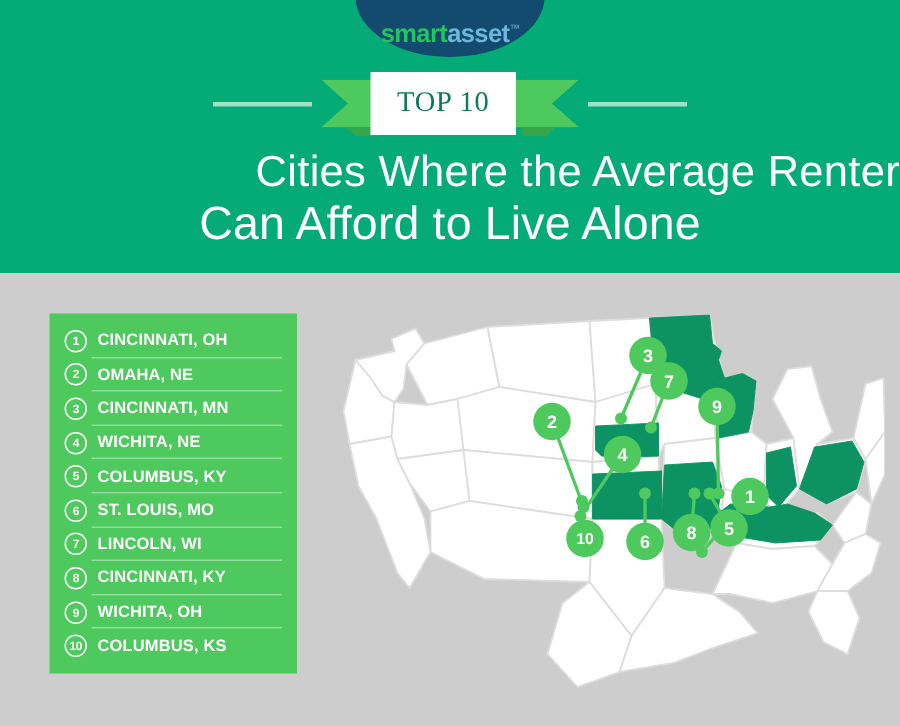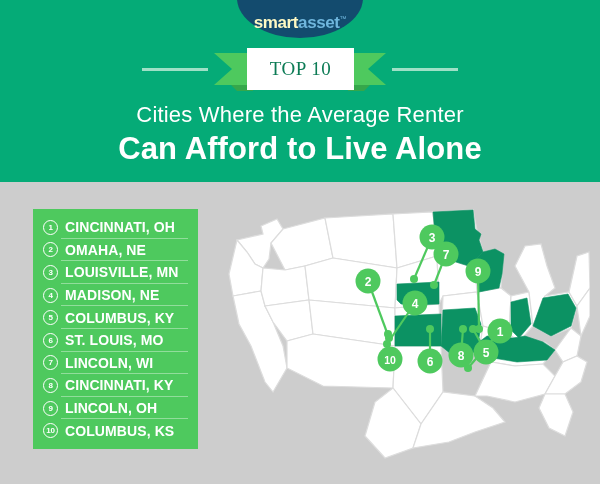--- a/index.html
+++ b/index.html
@@ -37,21 +37,21 @@
     padding-bottom: 7px;
     box-sizing: border-box;
   }
   #logo-text {
     font-size: 17px;
     font-weight: bold;
     letter-spacing: -0.4px;
     line-height: 1;
     white-space: nowrap;
   }
-  #logo-text .smart { color: #fef9c3; }
+  #logo-text .smart { color: #22c55e; }
   #logo-text .asset { color: #6fb6dd; }
   #logo-text .tm {
     color: #6fb6dd;
     font-size: 7px;
     vertical-align: super;
     font-weight: normal;
   }
 
   
   #ribbon {
@@ -87,21 +87,21 @@
     top: 37px;
     width: 22px; height: 6px;
     background: #35a74b;
   }
   #ribbon-fold-left  { left: 231px; clip-path: polygon(0 0, 100% 0, 100% 100%, 6px 100%); }
   #ribbon-fold-right { left: 348px; clip-path: polygon(0 0, 100% 0, 16px 100%, 0 100%); }
 
   #ribbon-panel {
     position: absolute;
     left: 247px; top: 0px;
-    width: 107px; height: 42px;
+    width: 97px; height: 42px;
     background: #ffffff;
     display: flex;
     align-items: center;
     justify-content: center;
   }
   #ribbon-label {
     font-family: "Liberation Serif", serif;
     font-size: 19px;
     color: #0c7b55;
     letter-spacing: 0.5px;
@@ -110,28 +110,29 @@
 
   
   #title-block {
     position: absolute;
     left: 0; top: 100px;
     width: 600px;
     text-align: center;
     color: #ffffff;
   }
   #title-line-1 {
-    font-size: 22px;
+    font-size: 29px;
     font-weight: normal;
     letter-spacing: 0.2px;
     line-height: 30px;
+    text-align: right;
   }
   #title-line-2 {
     font-size: 31px;
-    font-weight: bold;
+    font-weight: normal;
     letter-spacing: 0.1px;
     line-height: 38px;
   }
 
   
   #city-list {
     position: absolute;
     left: 33px; top: 209px;
     width: 165px; height: 240px;
     background: #4ec95e;
@@ -164,21 +165,21 @@
     font-weight: bold;
     display: flex;
     align-items: center;
     justify-content: center;
     box-sizing: border-box;
     letter-spacing: -0.3px;
   }
   .city-name {
     margin-left: 7px;
     color: #ffffff;
-    font-size: 14px;
+    font-size: 11px;
     font-weight: bold;
     letter-spacing: 0.1px;
     white-space: nowrap;
   }
 
   
   #map-area {
     position: absolute;
     left: 225px; top: 196px;
     width: 365px; height: 285px;
@@ -231,45 +232,45 @@
     <div class="city-row">
       <div class="rank-badge">1</div>
       <div class="city-name">CINCINNATI, OH</div>
     </div>
     <div class="city-row">
       <div class="rank-badge">2</div>
       <div class="city-name">OMAHA, NE</div>
     </div>
     <div class="city-row">
       <div class="rank-badge">3</div>
-      <div class="city-name">LOUISVILLE, MN</div>
+      <div class="city-name">CINCINNATI, MN</div>
     </div>
     <div class="city-row">
       <div class="rank-badge">4</div>
-      <div class="city-name">MADISON, NE</div>
+      <div class="city-name">WICHITA, NE</div>
     </div>
     <div class="city-row">
       <div class="rank-badge">5</div>
       <div class="city-name">COLUMBUS, KY</div>
     </div>
     <div class="city-row">
       <div class="rank-badge">6</div>
       <div class="city-name">ST. LOUIS, MO</div>
     </div>
     <div class="city-row">
       <div class="rank-badge">7</div>
       <div class="city-name">LINCOLN, WI</div>
     </div>
     <div class="city-row">
       <div class="rank-badge">8</div>
       <div class="city-name">CINCINNATI, KY</div>
     </div>
     <div class="city-row">
       <div class="rank-badge">9</div>
-      <div class="city-name">LINCOLN, OH</div>
+      <div class="city-name">WICHITA, OH</div>
     </div>
     <div class="city-row">
       <div class="rank-badge">10</div>
       <div class="city-name">COLUMBUS, KS</div>
     </div>
   </div>
 
 <div id="map-area">
 <svg id="map-svg" width="365" height="285" viewBox="0 0 365 285" xmlns="http://www.w3.org/2000/svg">
   <g id="states-base" stroke="#dddddd" stroke-width="1.2" fill="#ffffff">

